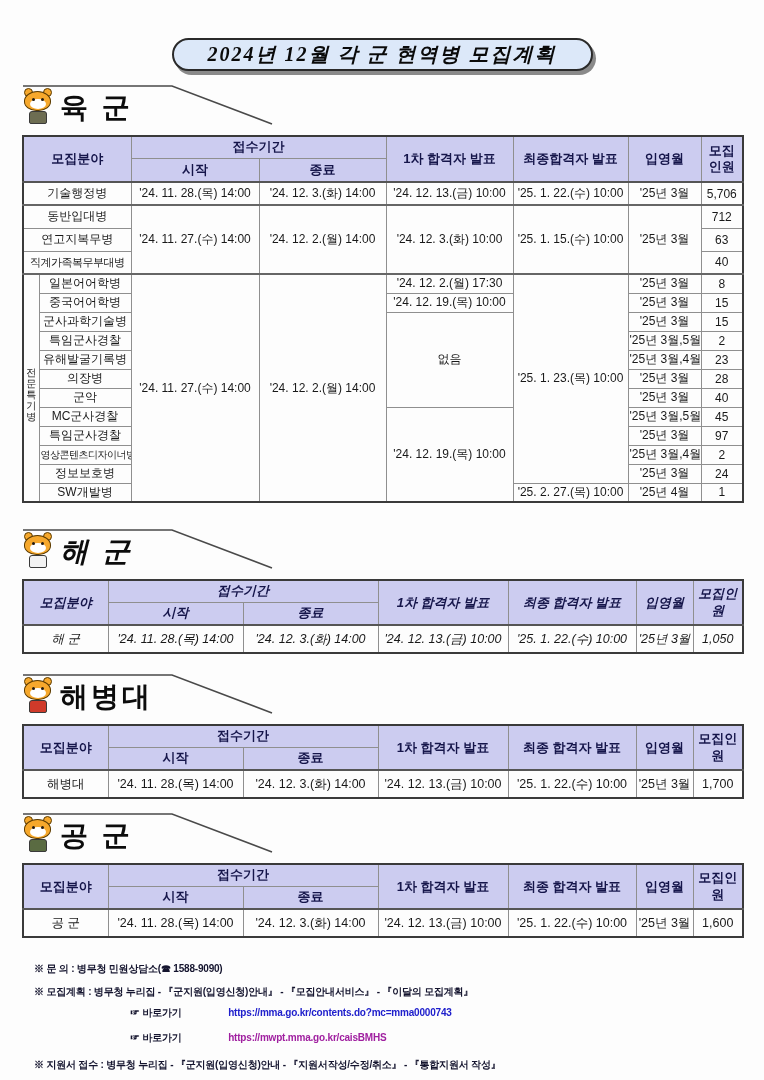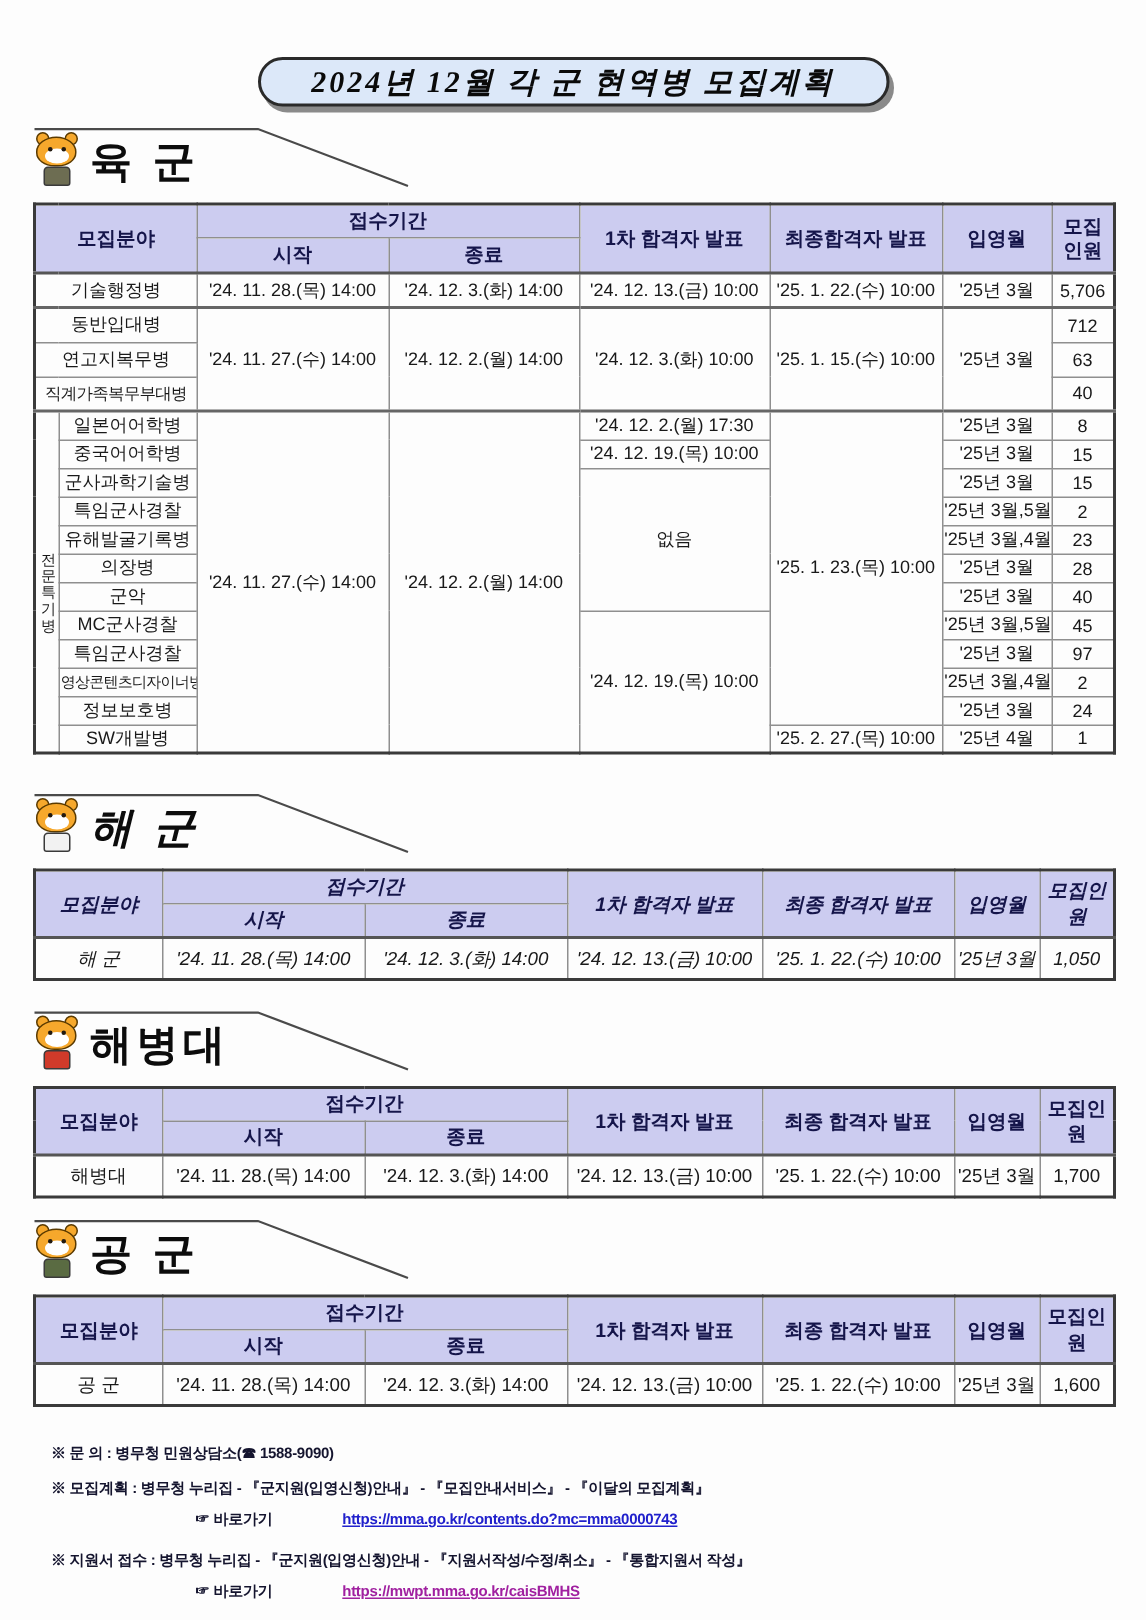--- a/index.html
+++ b/index.html
@@ -56,21 +56,21 @@
   td.v-label{writing-mode:vertical-rl;text-orientation:upright;font-size:10px;letter-spacing:1px;padding:2px 0;line-height:1.1;}
   table.simple tr.hrA th{height:22px;} table.simple tr.hrB th{height:23px;}
   table.simple tr.data td{height:28px;font-size:12.5px;}
 
   .mt-navy{margin-top:26px;font-style:italic;} .mt-mar{margin-top:20px;} .mt-air{margin-top:14px;}
 
   
   .notes{margin-top:24px;padding-left:12px;color:#14142e;}
   .note{margin:0 0 9px 0;font-size:10px;font-weight:bold;letter-spacing:-0.2px;}
   .note.sub{padding-left:96px;margin-top:-2px;margin-bottom:13px;}
-  .note a{cursor:pointer;text-decoration:underline;font-weight:bold;padding-left:44px;}
+  .note a{cursor:pointer;font-weight:bold;padding-left:44px;}
   a.blue{color:var(--link-blue);} a.purple{color:var(--link-purple);}
 </style>
 </head>
 <body>
 
 <div class="page">
 
   <div class="title-wrap">
     <div class="title-box">2024년 12월 각 군 현역병 모집계획</div>
   </div>
@@ -391,20 +391,20 @@
     </table>
   </section>
 
   <div class="notes">
     <p class="note">※ 문 의 : 병무청 민원상담소(☎ 1588-9090)</p>
     <p class="note">※ 모집계획 : 병무청 누리집 - 『군지원(입영신청)안내』 - 『모집안내서비스』 - 『이달의 모집계획』</p>
     <p class="note sub">
       <span>☞ 바로가기</span>
       <a class="blue">https://mma.go.kr/contents.do?mc=mma0000743</a>
     </p>
-    <p class="note">※ 지원서 접수 : 병무청 누리집 - 『군지원(입영신청)안내 - 『지원서작성/수정/취소』 - 『통합지원서 작성』</p>
     <p class="note sub">
       <span>☞ 바로가기</span>
       <a class="purple">https://mwpt.mma.go.kr/caisBMHS</a>
     </p>
+    <p class="note">※ 지원서 접수 : 병무청 누리집 - 『군지원(입영신청)안내 - 『지원서작성/수정/취소』 - 『통합지원서 작성』</p>
   </div>
 
 </div>
 
 </body></html>

